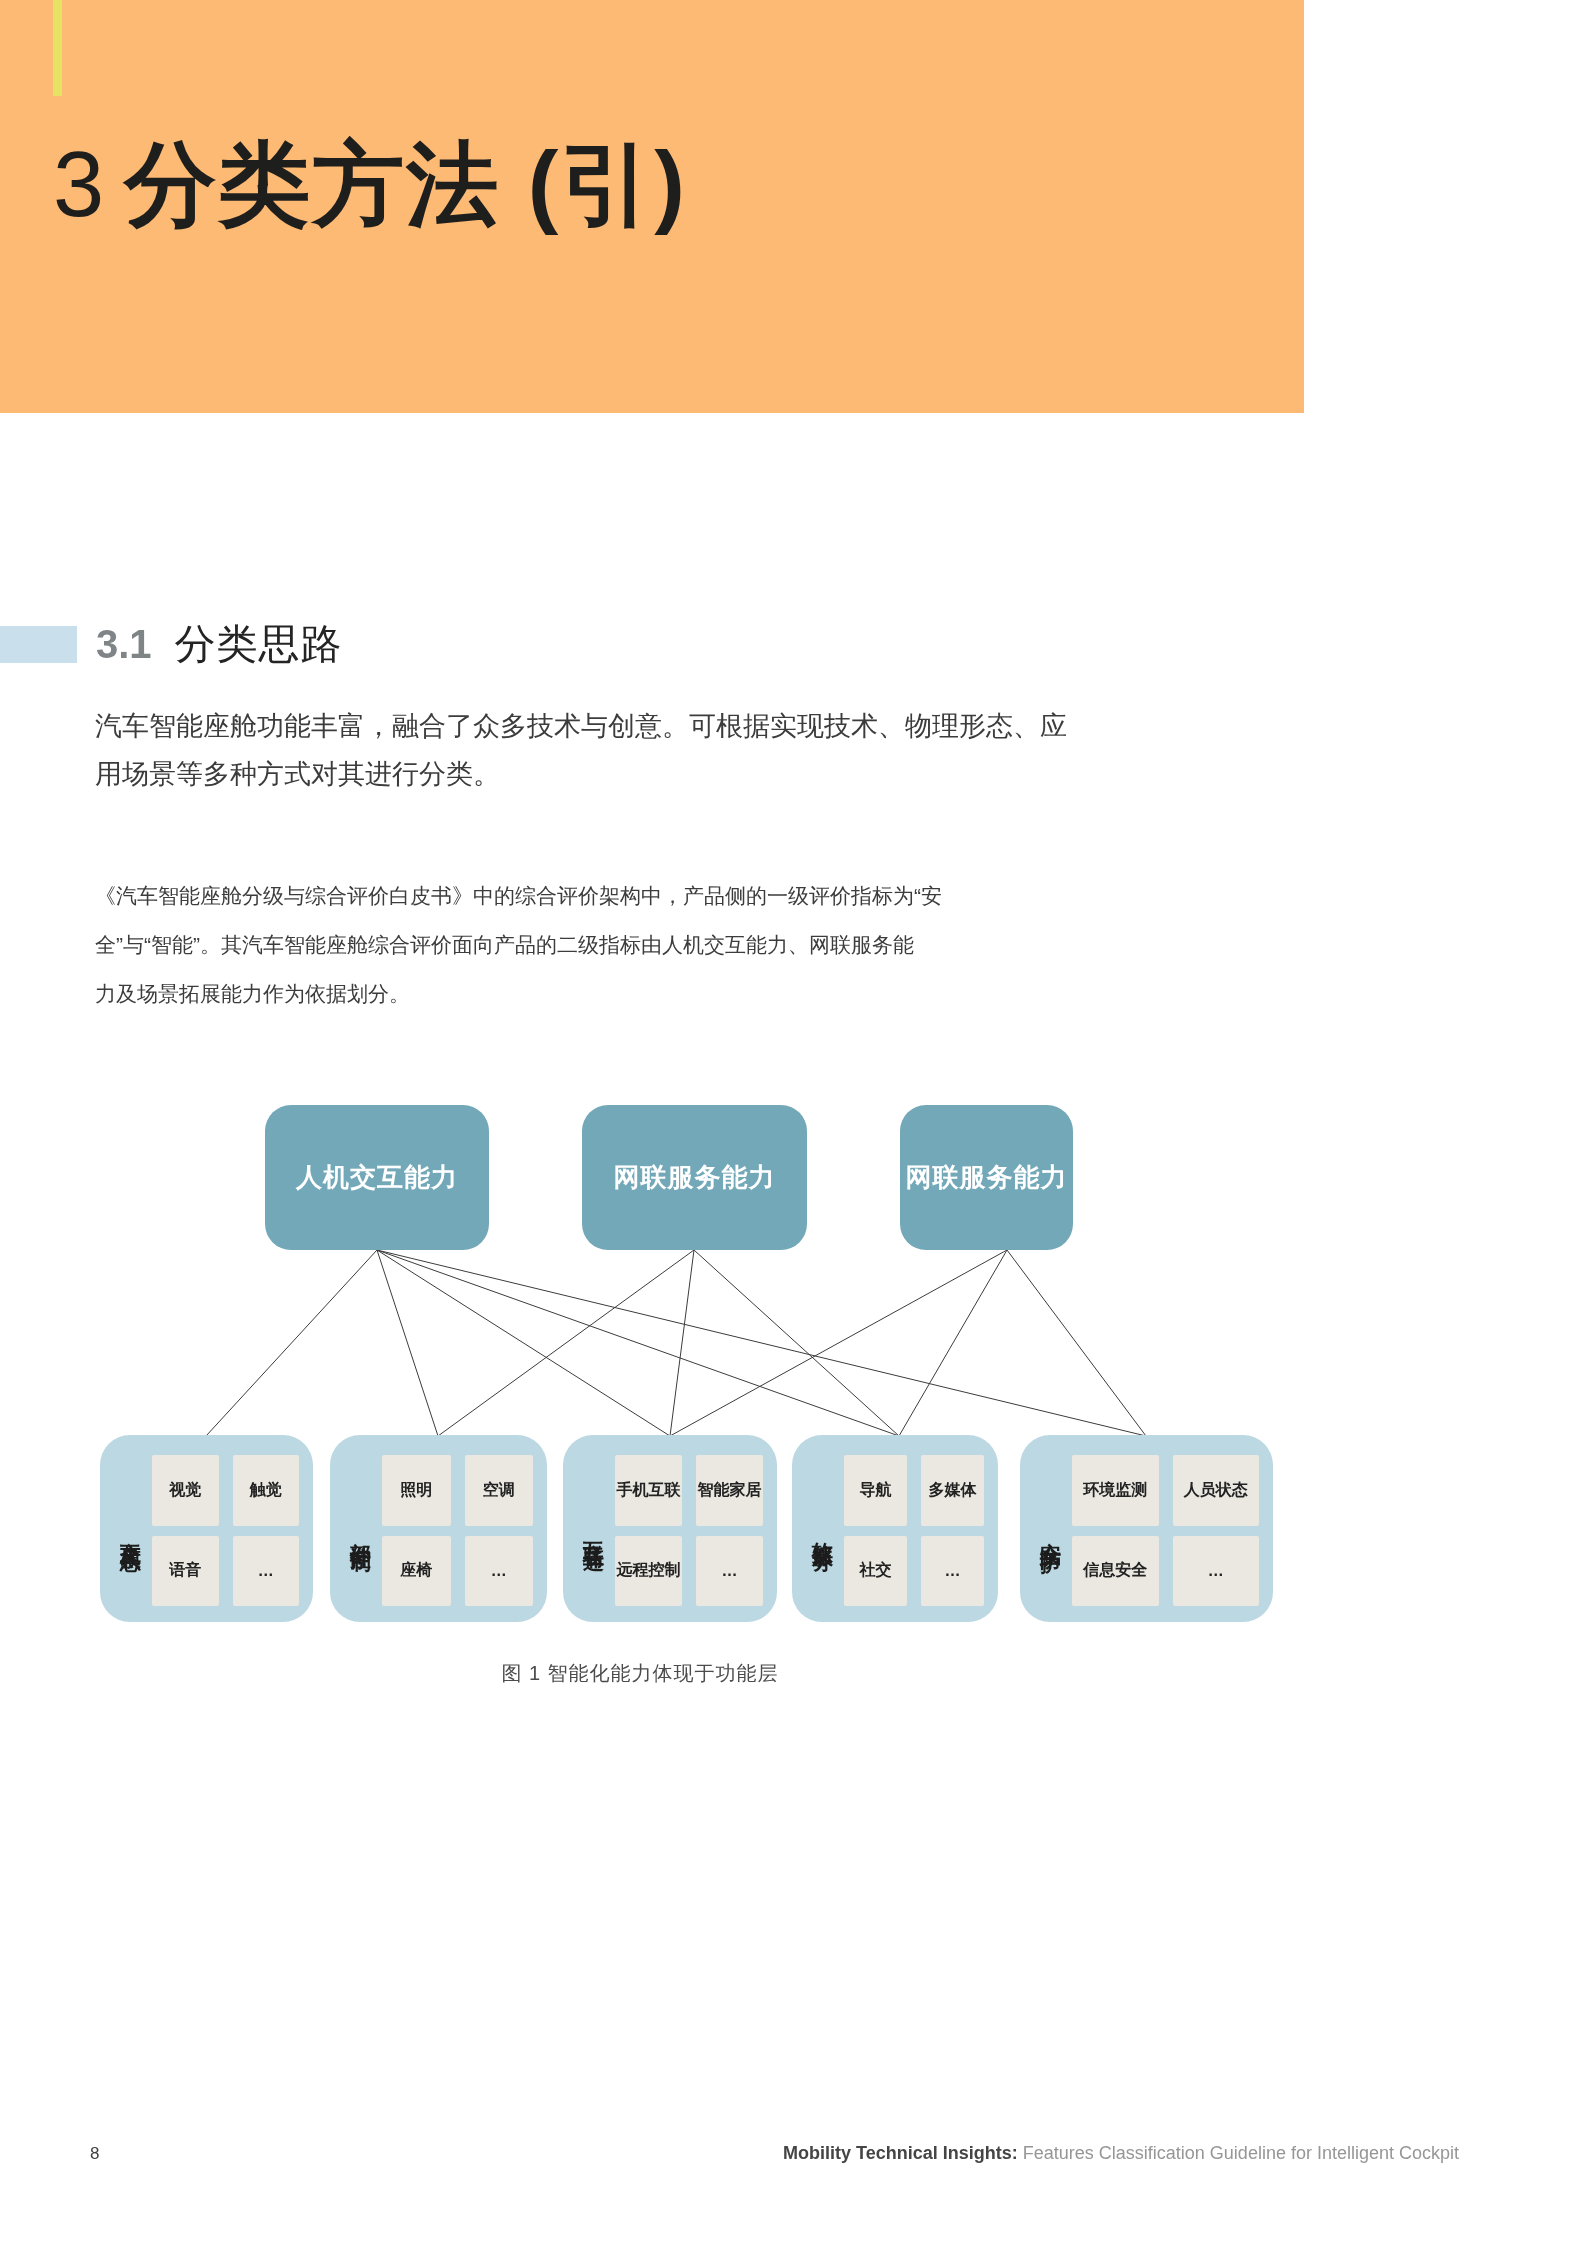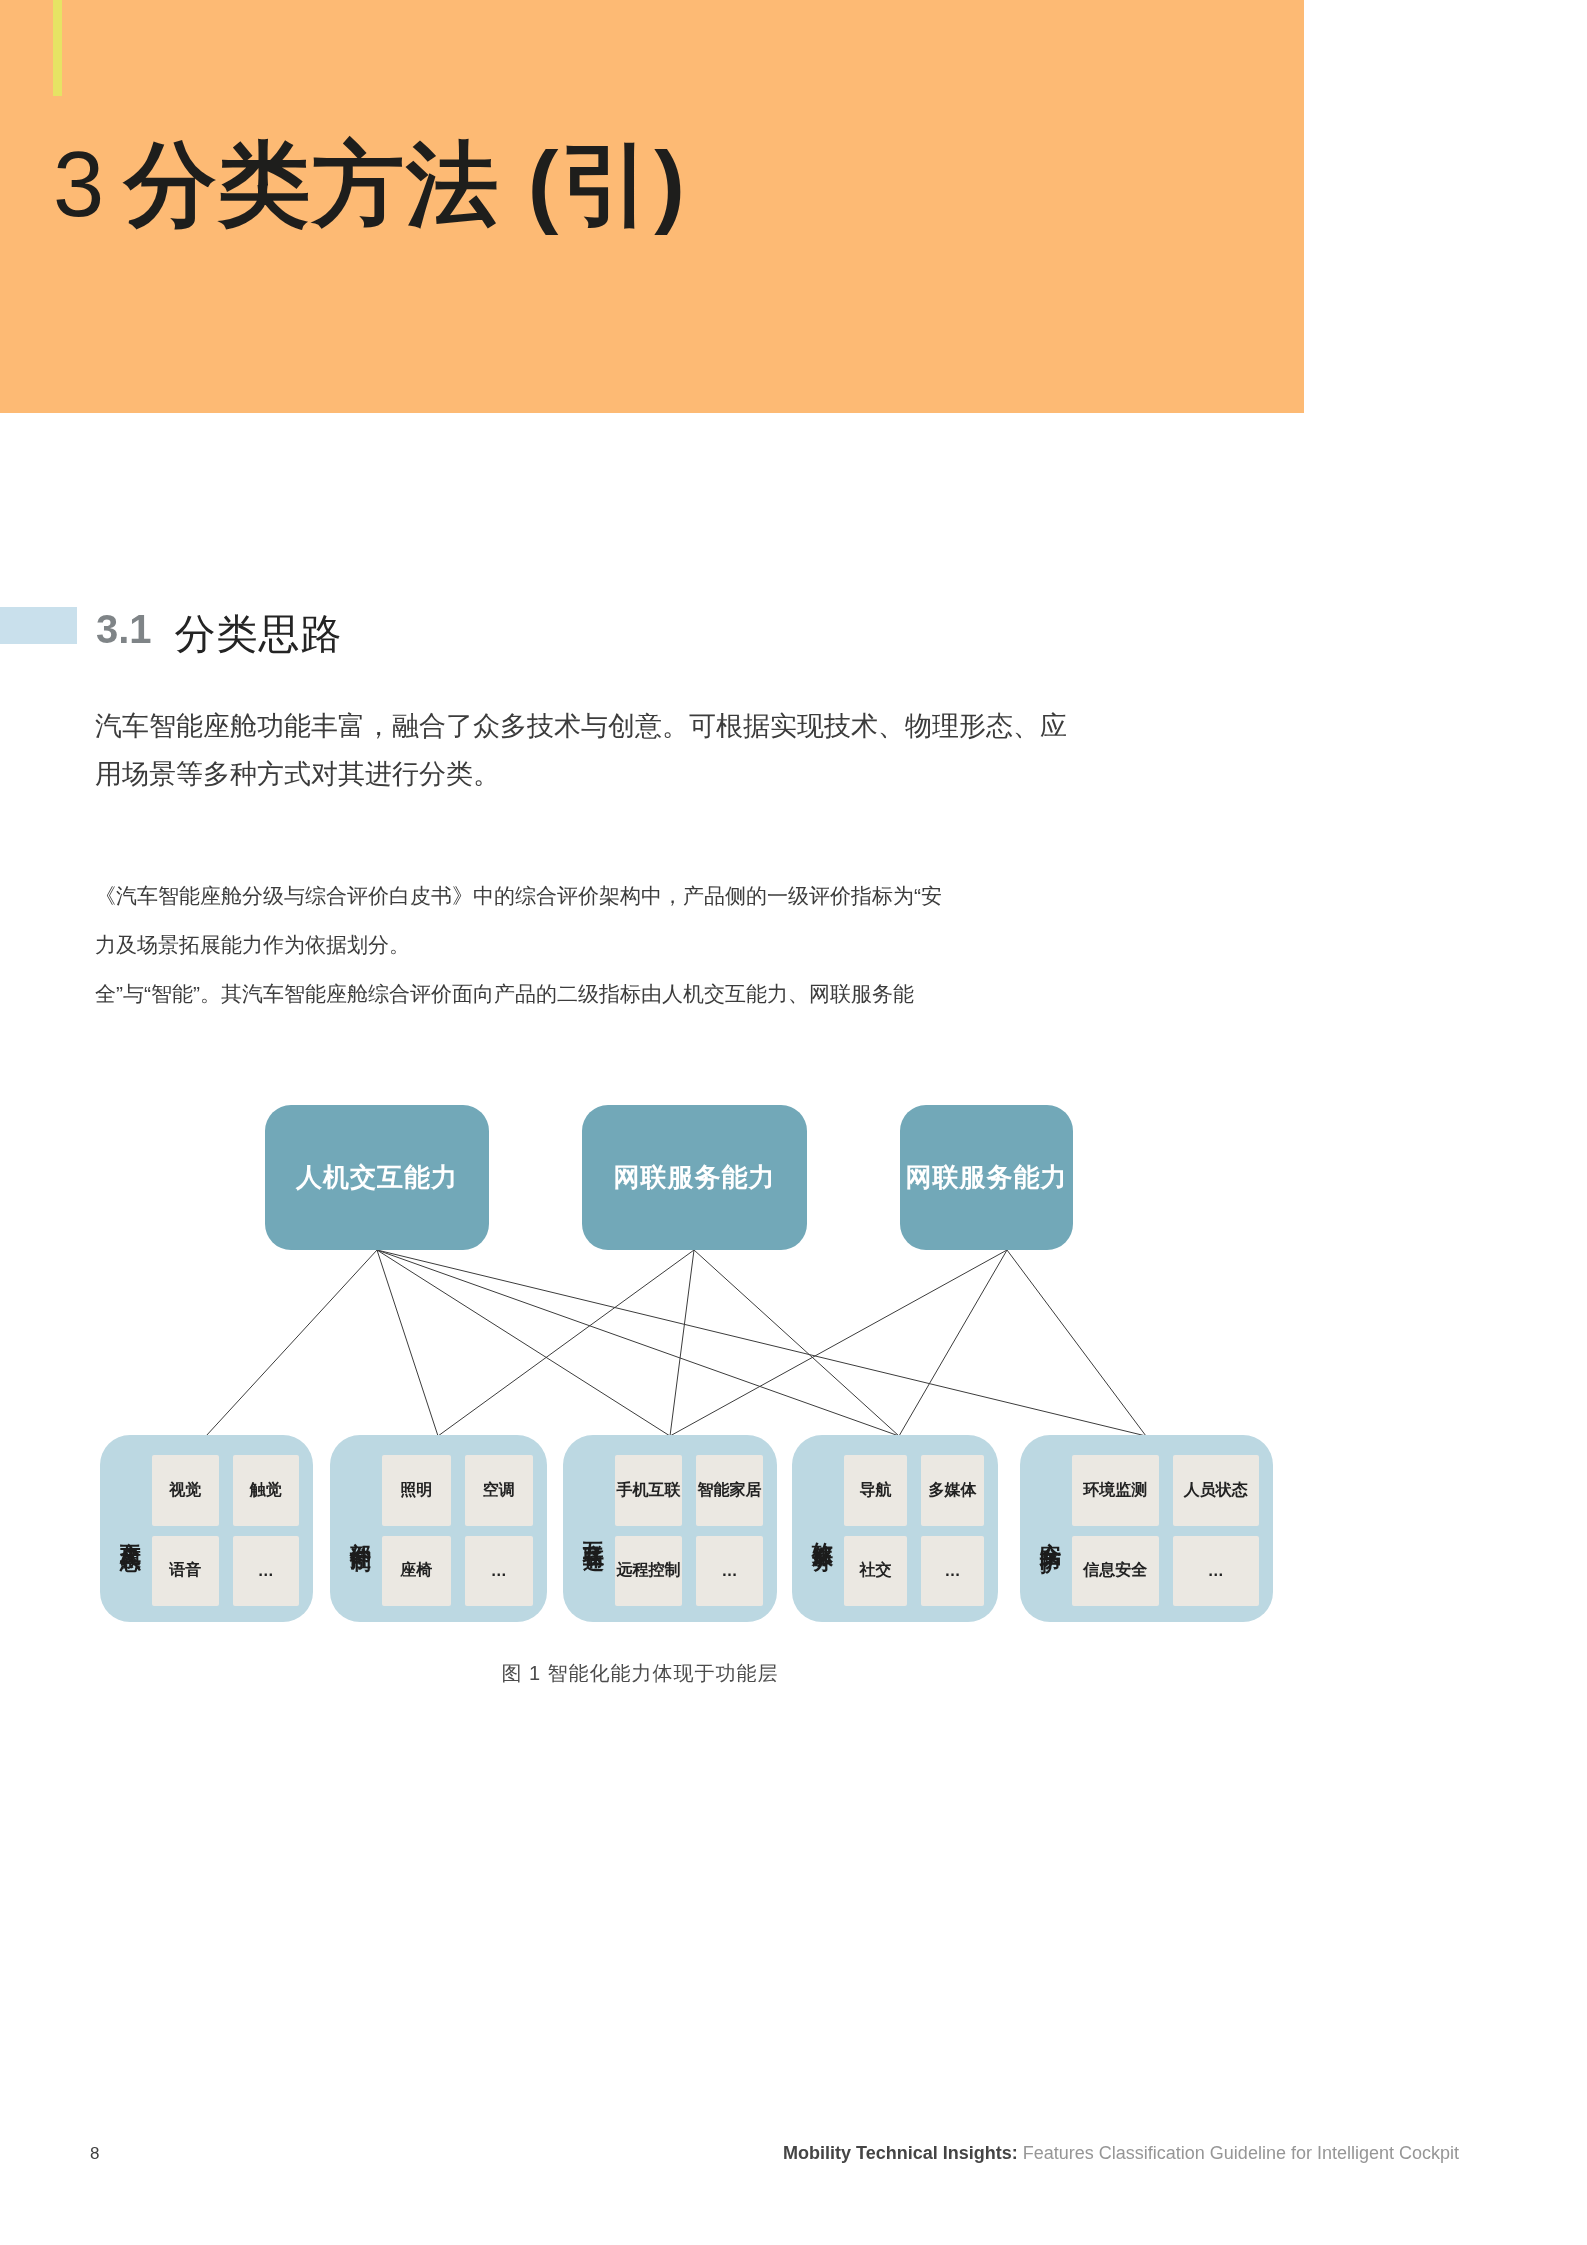--- a/index.html
+++ b/index.html
@@ -9,21 +9,21 @@
   }
 
   
   .header-band { position:absolute; left:0; top:0; width:1304px; height:413px; background:#fdba74; }
   .accent-bar { position:absolute; left:53px; top:0; width:9px; height:96px; background:#E6E364; }
   .chapter-title { position:absolute; left:53px; top:132px; font-size:92px; line-height:1.15; color:#1E1E1C; white-space:nowrap; }
   .chapter-title .num { font-weight:400; margin-right:20px; }
   .chapter-title .txt { font-weight:700; letter-spacing:2px; }
 
   
-  .section-heading { position:absolute; left:0; top:607px; height:46px; display:flex; align-items:flex-start; }
+  .section-heading { position:absolute; left:0; top:621px; height:46px; display:flex; align-items:center; }
   .heading-rect { width:77px; height:37px; background:#C9E0EC; margin-right:19px; }
   .section-num { font-size:40px; font-weight:700; color:#7F8487; margin-right:23px; }
   .section-title { font-size:41px; font-weight:400; color:#242424; letter-spacing:1px; }
 
   
   .para { position:absolute; left:95px; color:#3C3C3C; }
   .para-1 { top:702px; font-size:27px; line-height:48px; }
   .para-2 { top:871px; font-size:21px; line-height:49px; }
   .para div { white-space:nowrap; }
 
@@ -89,22 +89,22 @@
     <span class="section-title">分类思路</span>
   </div>
 
   <div class="para para-1">
     <div>汽车智能座舱功能丰富，融合了众多技术与创意。可根据实现技术、物理形态、应</div>
     <div>用场景等多种方式对其进行分类。</div>
   </div>
 
   <div class="para para-2">
     <div>《汽车智能座舱分级与综合评价白皮书》中的综合评价架构中，产品侧的一级评价指标为“安</div>
+    <div>全”与“智能”。其汽车智能座舱综合评价面向产品的二级指标由人机交互能力、网联服务能</div>
     <div>力及场景拓展能力作为依据划分。</div>
-    <div>全”与“智能”。其汽车智能座舱综合评价面向产品的二级指标由人机交互能力、网联服务能</div>
   </div>
 
   <div class="diagram">
     <svg class="connections" viewBox="0 0 1330 560" xmlns="http://www.w3.org/2000/svg">
         <line x1="377" y1="170" x2="206" y2="356" stroke="#3c3c3c" stroke-width="1"></line>
         <line x1="377" y1="170" x2="438" y2="356" stroke="#3c3c3c" stroke-width="1"></line>
         <line x1="377" y1="170" x2="670" y2="356" stroke="#3c3c3c" stroke-width="1"></line>
         <line x1="377" y1="170" x2="899" y2="356" stroke="#3c3c3c" stroke-width="1"></line>
         <line x1="377" y1="170" x2="1146" y2="356" stroke="#3c3c3c" stroke-width="1"></line>
         <line x1="694" y1="170" x2="438" y2="356" stroke="#3c3c3c" stroke-width="1"></line>

